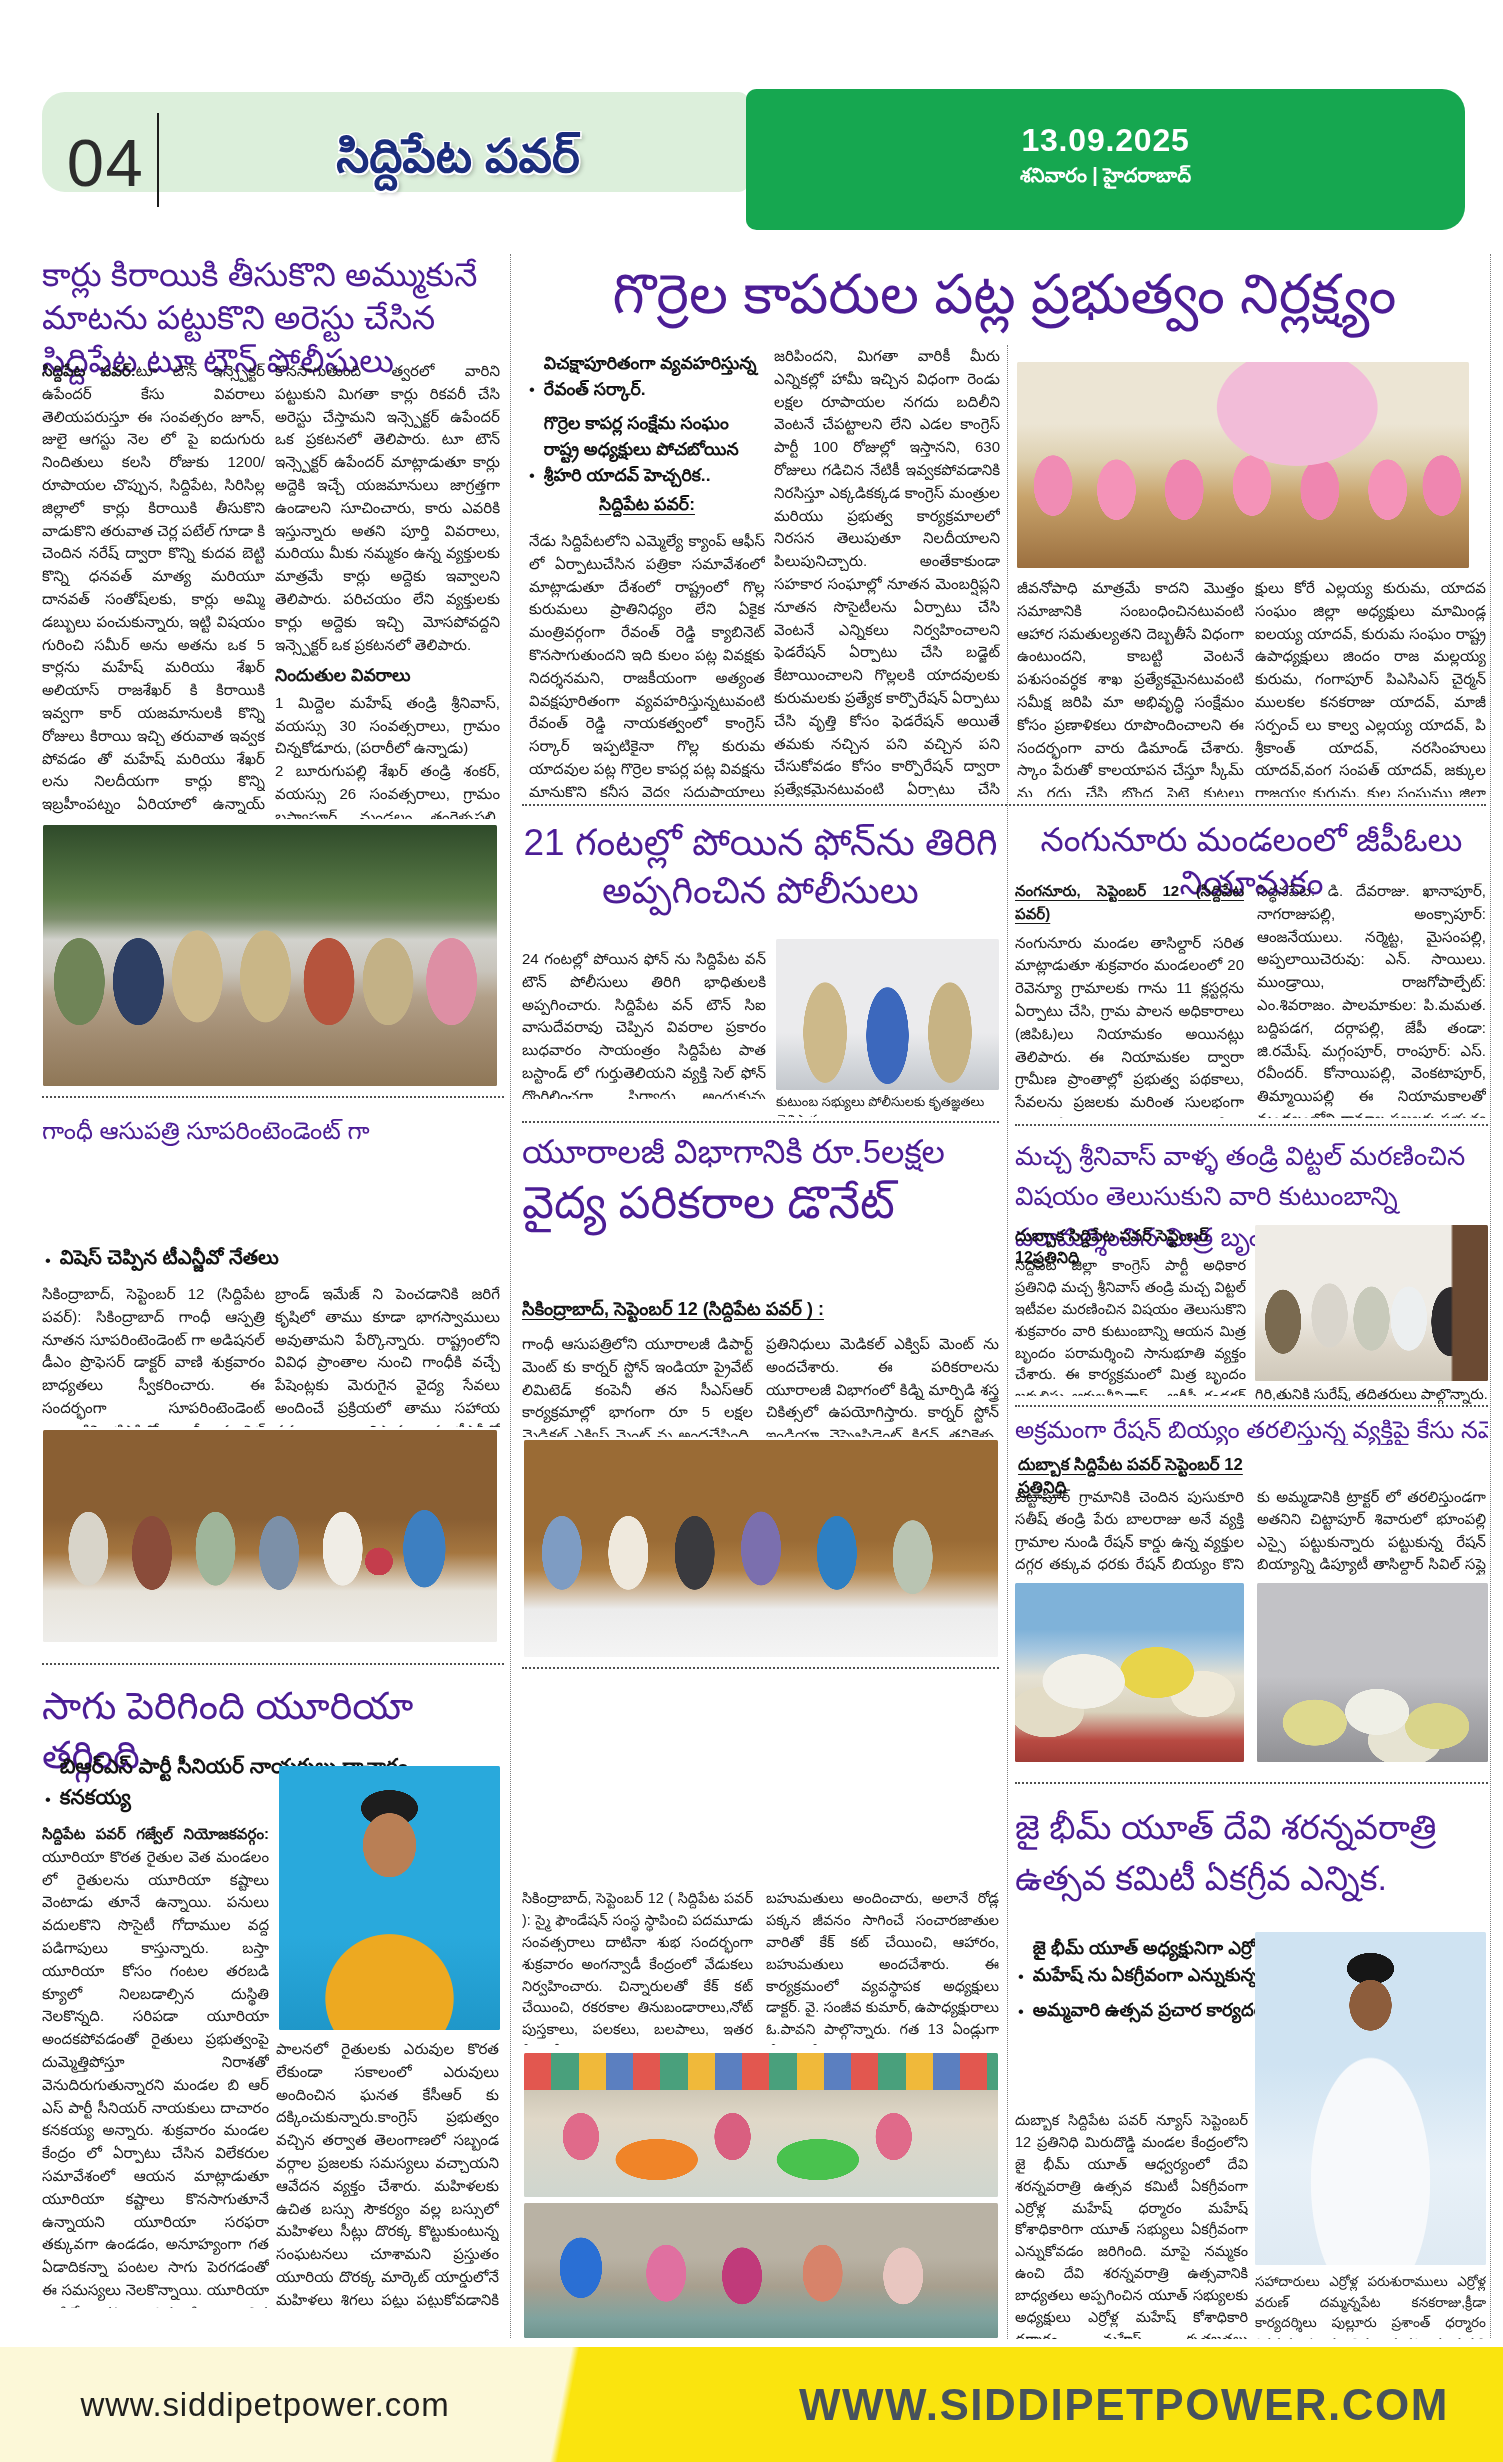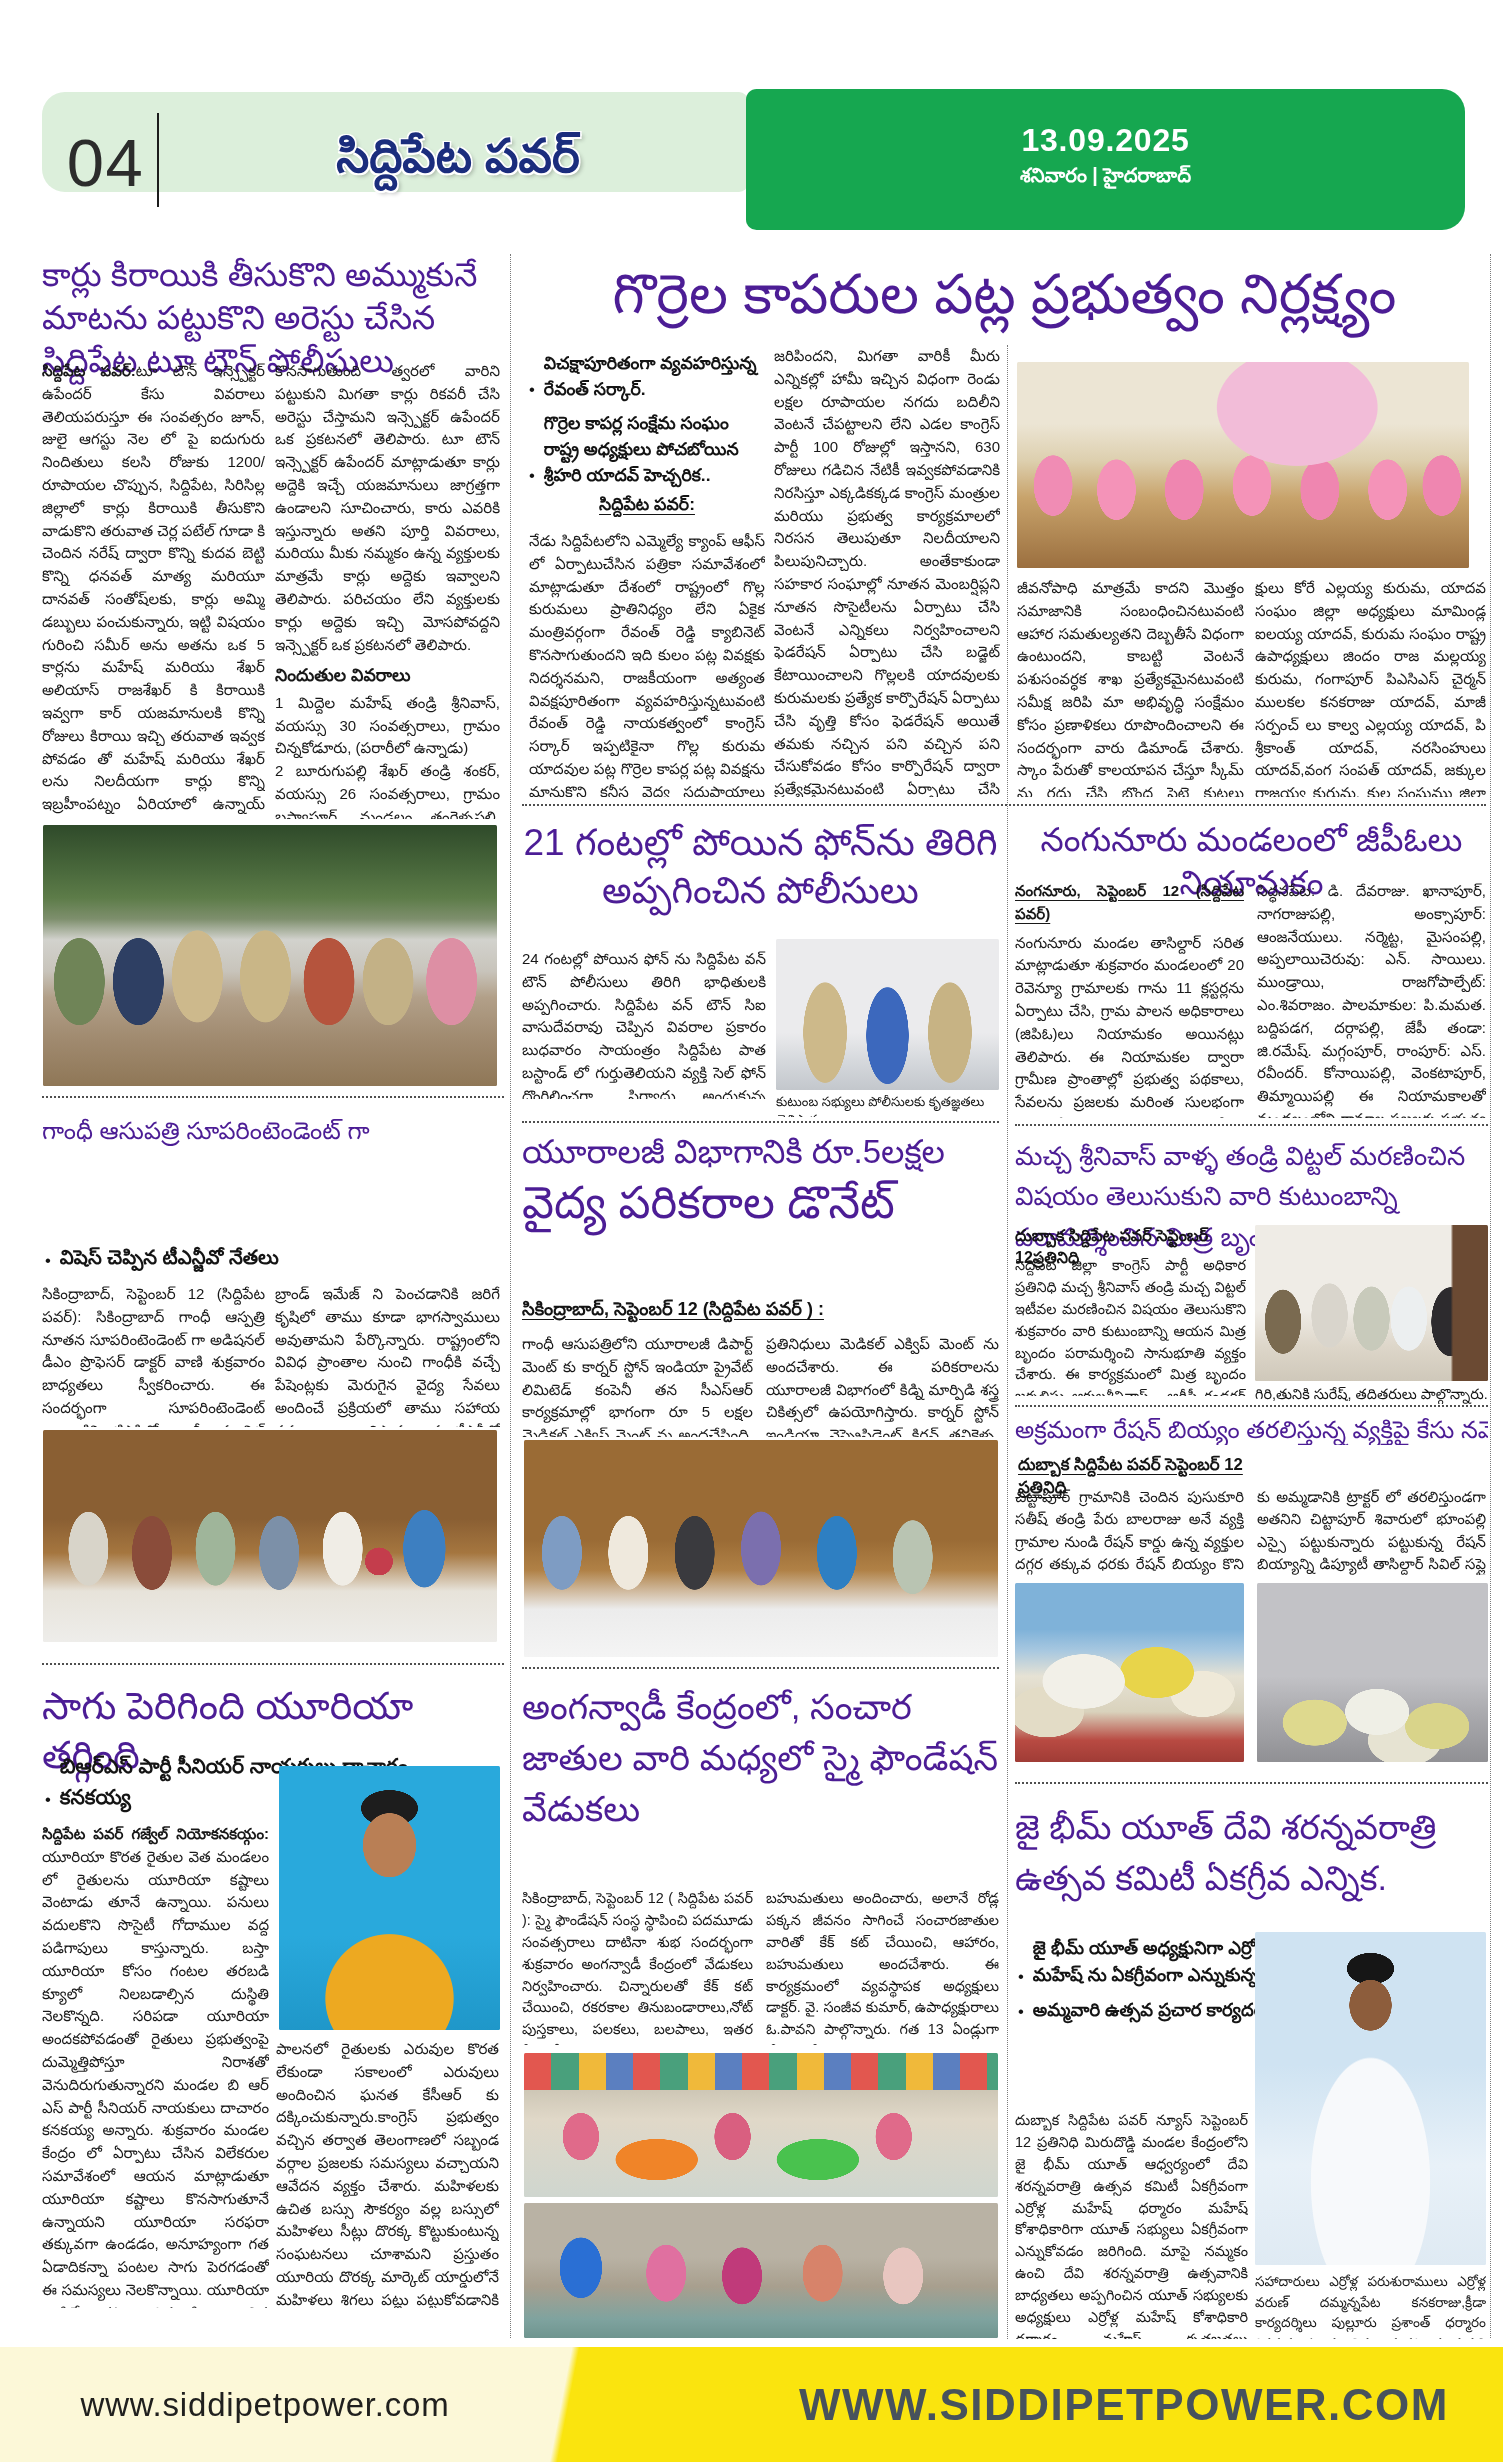--- a/index.html
+++ b/index.html
@@ -238,27 +238,26 @@
   <div class="abs dh" style="left:522px;top:1667px;width:477px;"></div>
   <div class="abs dh" style="left:1015px;top:1782px;width:473px;"></div>
 
   <div class="abs headline" style="left:42px;top:1682px;width:462px;font-size:38px;">సాగు పెరిగింది యూరియా తగ్గింది</div>
   <div class="abs" style="left:45px;top:1751px;width:371px;font-size:20.4px;">
     <div class="brow">
         <span class="btext">బిఆర్ఎస్ పార్టీ సీనియర్ నాయకులు దాచారం కనకయ్య</span>
       </div>
   </div>
   <div class="abs body" style="left:42px;top:1823px;width:227px;height:485px;">
-    <span class="dl">సిద్దిపేట పవర్ గజ్వేల్ నియోకనకయ్గం:</span>
+    <span class="dl">సిద్దిపేట పవర్ గజ్వేల్ నియోజకవర్గం:</span>
     <span>యూరియా కొరత రైతుల వెత మండలం లో రైతులను యూరియా కష్టాలు వెంటాడు తూనే ఉన్నాయి. పనులు వదులకొని సొసైటీ గోదాముల వద్ద పడిగాపులు కాస్తున్నారు. బస్తా యూరియా కోసం గంటల తరబడి క్యూలో నిలబడాల్సిన దుస్థితి నెలకొన్నది. సరిపడా యూరియా అందకపోవడంతో రైతులు ప్రభుత్వంపై దుమ్మెత్తిపోస్తూ నిరాశతో వెనుదిరుగుతున్నారని మండల బి ఆర్ ఎస్ పార్టీ సీనియర్ నాయకులు దాచారం కనకయ్య అన్నారు. శుక్రవారం మండల కేంద్రం లో ఏర్పాటు చేసిన విలేకరుల సమావేశంలో ఆయన మాట్లాడుతూ యూరియా కష్టాలు కొనసాగుతూనే ఉన్నాయని యూరియా సరఫరా తక్కువగా ఉండడం, అనూహ్యంగా గత ఏడాదికన్నా పంటల సాగు పెరగడంతో ఈ సమస్యలు నెలకొన్నాయి. యూరియా వాడితే తప్పా దిగుబడి ఆశించిన స్థాయిలో రాదనేది రైతుల భావన. దీంతో ఎప్పటిలాగే యూరియా కోసం నానా ఇబ్బందులు పడుతున్నారు. రాత్రనక పగలనక ఎరువుల విక్రయ కేంద్రాల వద్ద పడిగాపులు కాస్తున్నారు. తిండి, తిప్పలు లేక పొద్దంతా లైన్లలో ఉన్నా ఒక్కొక్క సారి ఒక్క బస్తా కూడా దొరకడం లేదు. దీంతో సహనం కోల్పోయిన రైతులు ఆందోళనలకు గురవుతున్నారు. కాంగ్రెస్ ప్రభుత్వంలో రైతులు కొట్లాడుకునే పరిస్థితి ఏర్పడిందని రైతు రాజ్యం ఇదేనా సీఎం రేవంత్ రెడ్డి అని పేర్కొన్నారు. బిఆర్ఎస్ పదేళ్ల</span>
   </div>
   <div class="abs ph ph-kanakayya" style="left:279px;top:1766px;width:221px;height:264px;"></div>
   <div class="abs body" style="left:276px;top:2038px;width:223px;height:270px;">పాలనలో రైతులకు ఎరువుల కొరత లేకుండా సకాలంలో ఎరువులు అందించిన ఘనత కేసీఆర్ కు దక్కించుకున్నారు.కాంగ్రెస్ ప్రభుత్వం వచ్చిన తర్వాత తెలంగాణలో సబ్బండ వర్గాల ప్రజలకు సమస్యలు వచ్చాయని ఆవేదన వ్యక్తం చేశారు. మహిళలకు ఉచిత బస్సు సౌకర్యం వల్ల బస్సులో మహిళలు సీట్లు దొరక్క కొట్టుకుంటున్న సంఘటనలు చూశామని ప్రస్తుతం యూరియ దొరక్క మార్కెట్ యార్డులోనే మహిళలు శిగలు పట్లు పట్టుకోవడానికి కారణం కాంగ్రెస్ ప్రభుత్వమేనని మండి పడ్డారు. పంటకు సకాలంలో యూరియా అందక ఎదుగుదల ఆగిపోతుందని, యూరియా అందించడంలో సీఎం రేవంత్ రెడ్డి పూర్తిగా విఫలం అయ్యారని ఆరోపించారు. ఒక యూరియా బస్తా కోసం రోజల తరబడి పడిగాపులు, రాత్రి పూట జాగారం చేయాల్సి పరిస్థితి ఏర్పడిందని విమర్శించారు. రైతులు ఇటు యూరియా కోసం అటు పంట కోసం పడరాని ఇబ్బందులు పడుతున్నారని ఆరోపించారు. కాంగ్రెస్ అంటేనే కరువులు చిరునామా అని రైతులకు యూరియా అందించాలని, పంట నష్టం ప్రభుత్వం చెల్లించాలని డిమాండ్ చేశారు.</div>
 
-  <div class="abs headline" style="left:522px;top:1682px;width:477px;font-size:35px;line-height:1.45;">అంగన్వాడీ కేంద్రంలో, సంచార జాతుల వారి మధ్యలో  స్మై ఫౌండేషన్ వేడుకలు</div>
   <div class="abs body" style="left:522px;top:1888px;width:231px;height:157px;font-size:14.4px;">సికింద్రాబాద్, సెప్టెంబర్ 12 ( సిద్దిపేట పవర్ ): స్మై ఫౌండేషన్ సంస్థ స్థాపించి పదమూడు సంవత్సరాలు దాటినా శుభ సందర్భంగా శుక్రవారం అంగన్వాడీ కేంద్రంలో వేడుకలు నిర్వహించారు. చిన్నారులతో కేక్ కట్ చేయించి, రకరకాల తినుబండారాలు,నోట్ పుస్తకాలు, పలకలు, బలపాలు, ఇతర స్టేషనరీ వస్తువులు,</div>
   <div class="abs body" style="left:766px;top:1888px;width:233px;height:157px;font-size:14.4px;">బహుమతులు అందించారు, అలానే రోడ్ల పక్కన జీవనం సాగించే సంచారజాతుల వారితో కేక్ కట్ చేయించి, ఆహారం, బహుమతులు అందచేశారు. ఈ కార్యక్రమంలో వ్యవస్థాపక అధ్యక్షులు డాక్టర్. వై. సంజీవ కుమార్, ఉపాధ్యక్షురాలు ఓ.పావని పాల్గొన్నారు. గత 13 ఏండ్లుగా వేలాది సేవా కార్యక్రమాలను నిర్వహిస్తూ, అందరికి ఆదర్శంగా నిలుస్తున్న స్మై ఫౌండేషన్ నిర్వాహకులను పలువురు ఈసందర్భంగా అభినందించారు.</div>
   <div class="abs ph ph-kids" style="left:524px;top:2053px;width:474px;height:144px;"></div>
   <div class="abs ph ph-street" style="left:524px;top:2203px;width:474px;height:135px;"></div>
 
   <div class="abs headline" style="left:1015px;top:1802px;width:473px;font-size:34px;line-height:1.5;">జై భీమ్ యూత్ దేవి శరన్నవరాత్రి ఉత్సవ కమిటీ ఏకగ్రీవ  ఎన్నిక.</div>
   <div class="abs" style="left:1018px;top:1935px;width:466px;font-size:18px;">
     <div class="brow">
         <span class="btext">జై భీమ్ యూత్ అధ్యక్షునిగా ఎర్రోళ్ల మహేష్ కోశాధికారిగా ధర్మారం మహేష్ ను ఏకగ్రీవంగా ఎన్నుకున్న యూత్ సభ్యులు.</span>
       </div>

